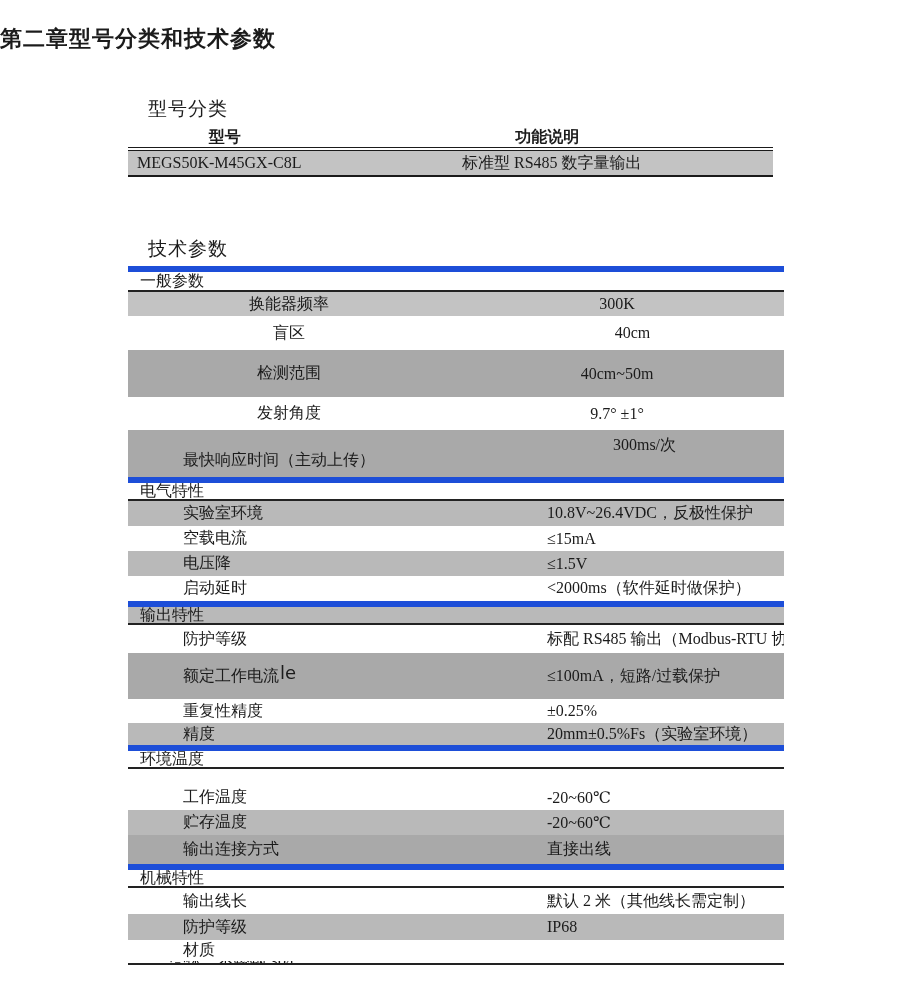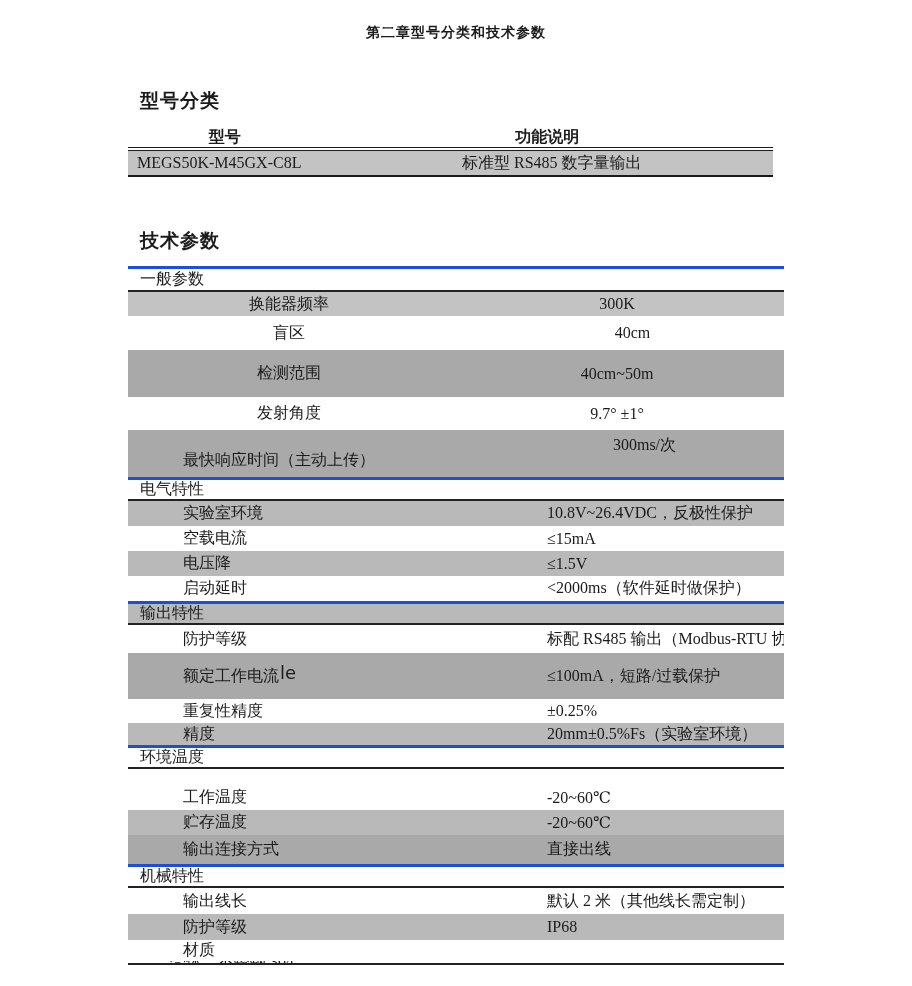--- a/index.html
+++ b/index.html
@@ -7,26 +7,26 @@
   .page {
     position:relative;
     width:912px; height:986px;
     background:#ffffff;
     font-family:"Liberation Serif","DejaVu Serif",serif;
     color:#1b1b1b;
     overflow:hidden;
   }
   .doc-title {
     position:absolute; top:24px; left:0; width:100%;
-    margin:0; text-align:center;
-    font-size:14px; font-weight:bold; letter-spacing:1px;
+    margin:0; 
+    font-size:22px; font-weight:bold; letter-spacing:1px;
   }
   .sec-heading {
-    position:absolute; margin:0;
-    font-size:19px; font-weight:bold; letter-spacing:1px;
+    position:absolute; margin:8px;
+    font-size:19px; font-weight:normal; letter-spacing:1px;
   }
   #model-heading { top:88px; left:140px; }
   #tech-heading  { top:228px; left:140px; }
 
   
   .model-table { position:absolute; top:127px; left:128px; width:645px; }
   .mt-header { display:flex; height:24px; box-sizing:border-box;
                border-bottom:4px double #1a1a1a; font-weight:bold; }
   .mt-row { display:flex; height:26px; box-sizing:border-box;
             background:#c3c3c3; border-bottom:2px solid #1a1a1a; }
@@ -34,21 +34,21 @@
   .mt-col2 { flex:1;   display:flex; align-items:center; }
   .mt-header .mt-col1, .mt-header .mt-col2 { justify-content:center; }
   .mt-row .mt-col1 { padding-left:9px; }
   .mt-row .mt-col2 { justify-content:center; }
   .model-table { font-size:16px; }
 
   
   .tech-table { position:absolute; top:266px; left:128px; width:656px;
                 font-size:16px; }
   .trow { display:flex; box-sizing:border-box; }
-  .section-row { border-top:3px solid #1d4ed8; border-bottom:2px solid #222222; }
+  .section-row { border-top:6px solid #1d4ed8; border-bottom:2px solid #222222; }
   .group-label { display:flex; align-items:center; padding-left:12px; }
   .cell { display:flex; align-items:center; overflow:hidden; white-space:nowrap; }
   .cell-label { width:322px; }
   .cell-value { flex:1; }
   .cell-label.center { justify-content:center; }
   .cell-label.left   { padding-left:55px; }
   .cell-value.center { justify-content:center; }
   .cell-value.left   { padding-left:42px; }
   .trow.value-top .cell-value { align-items:flex-start; padding-top:5px; }
   .trow.value-top .cell-label { padding-top:14px; }

